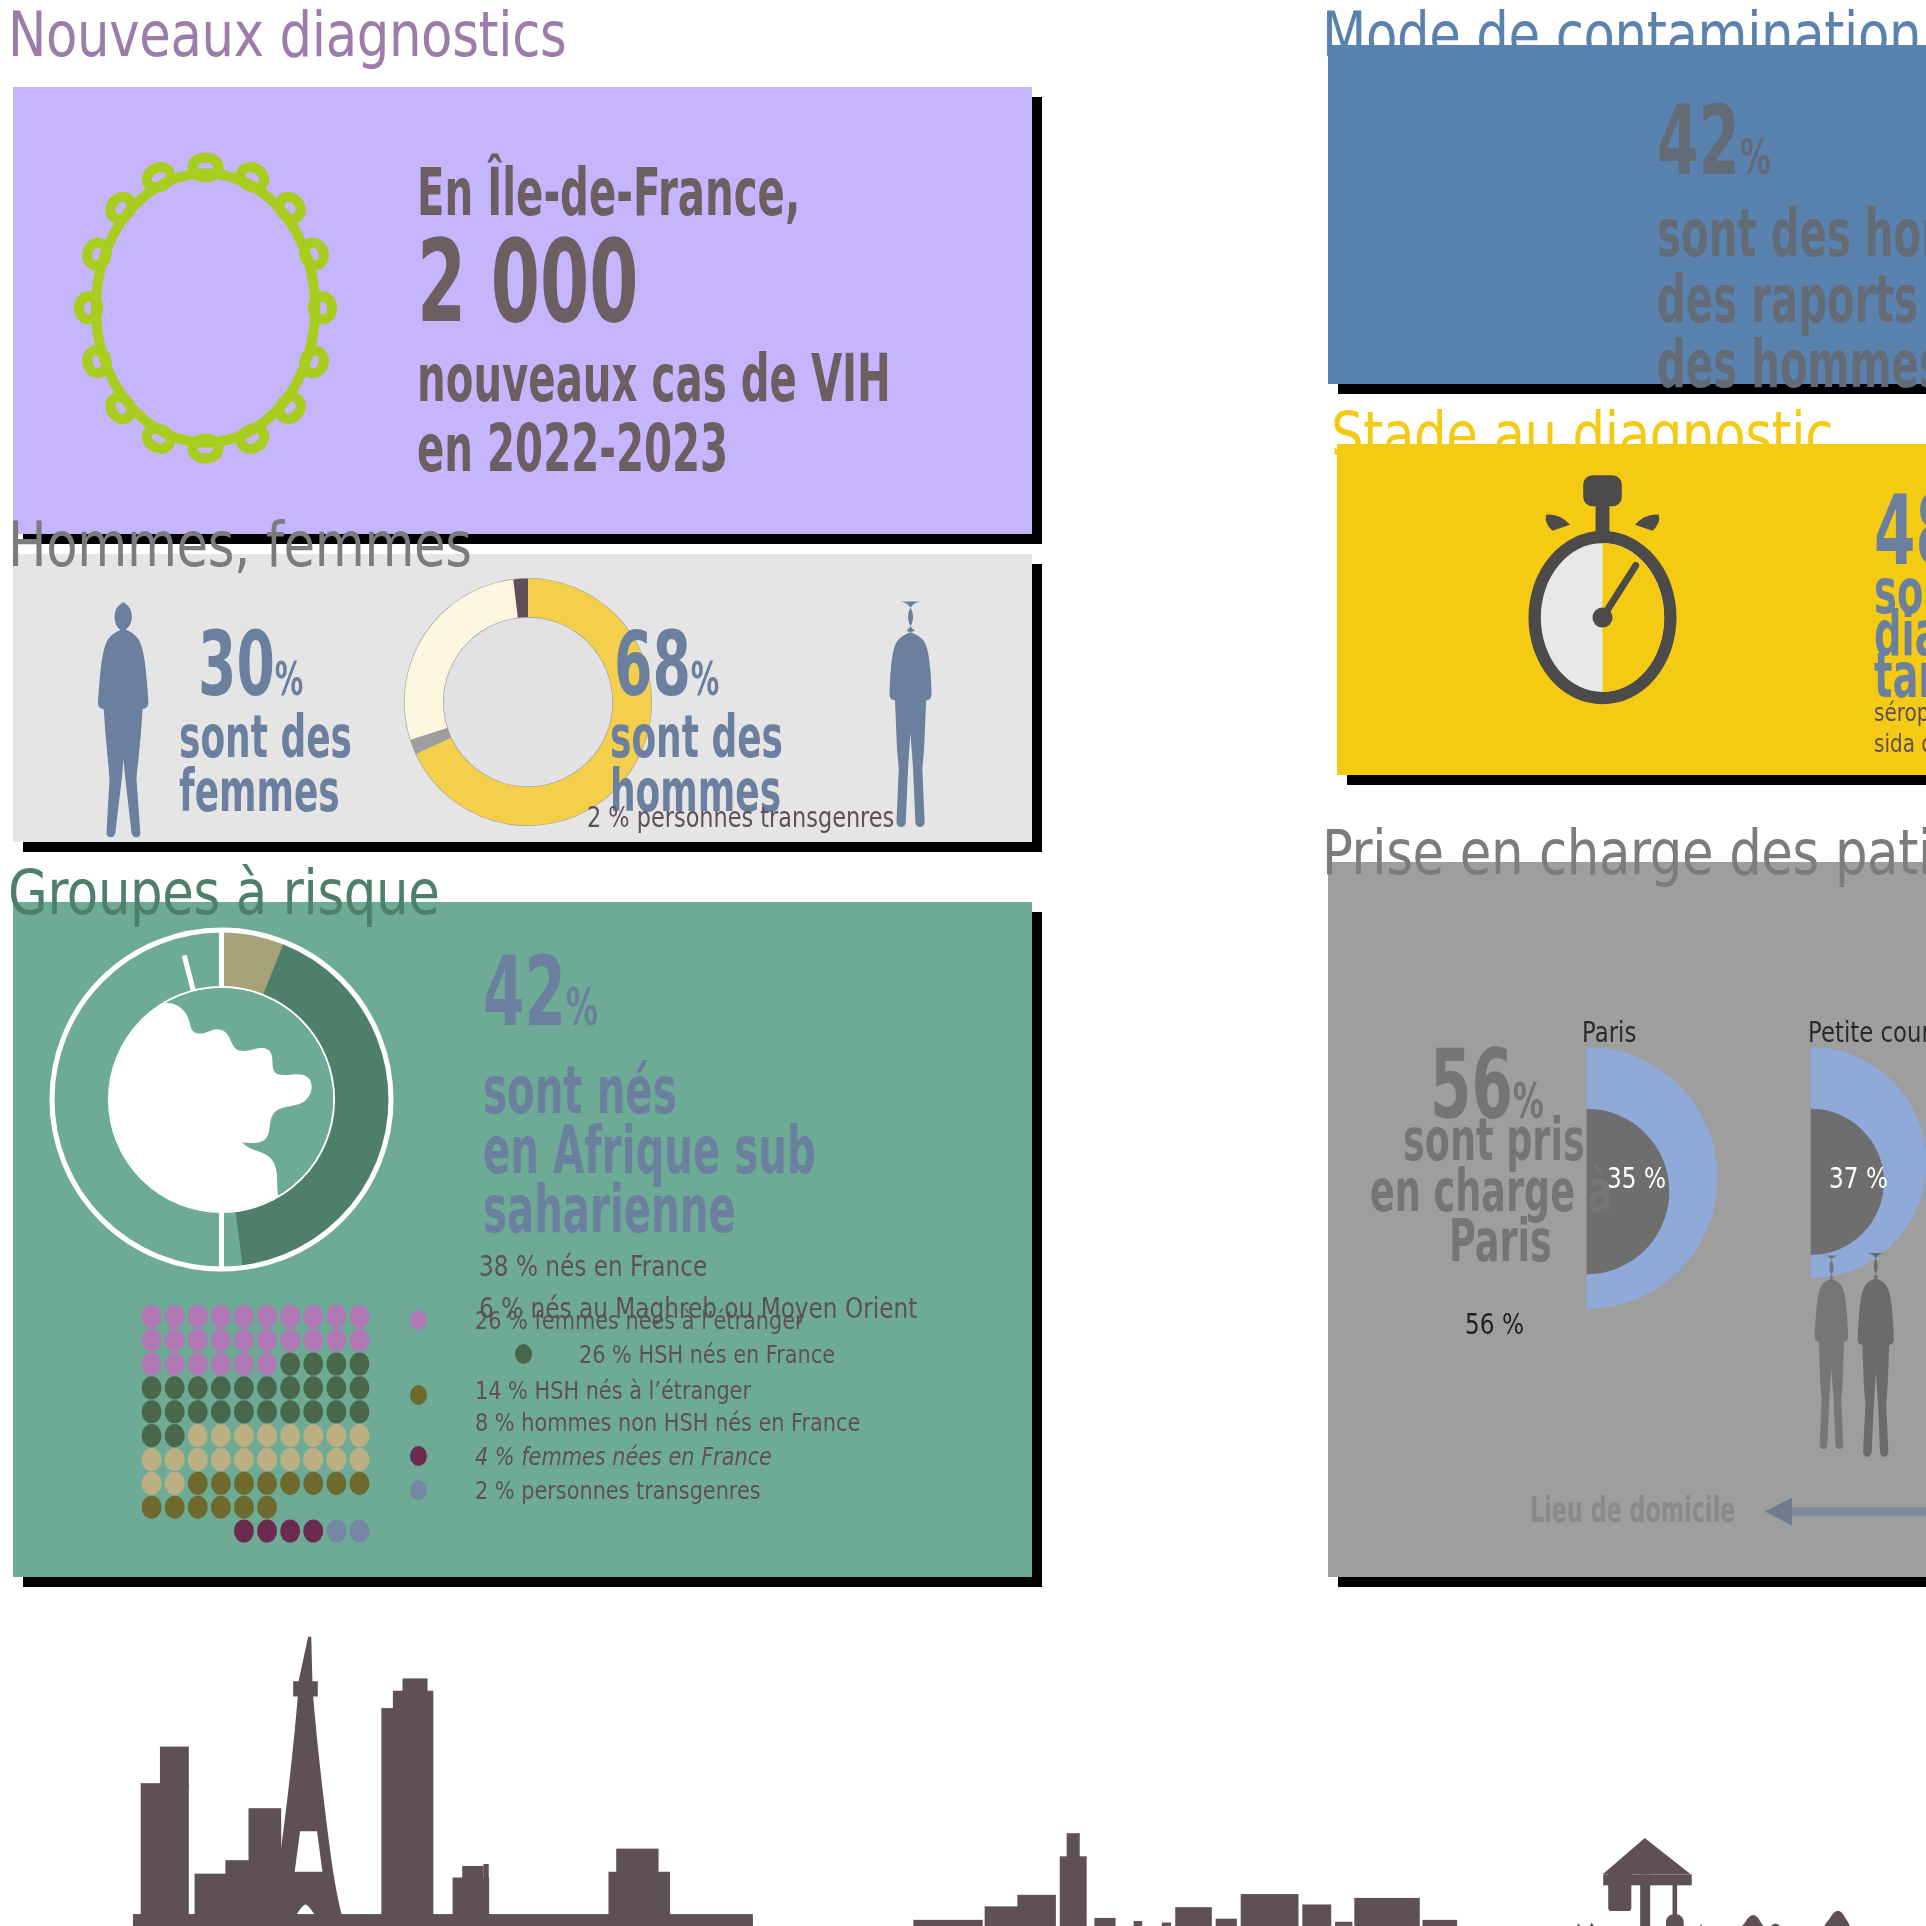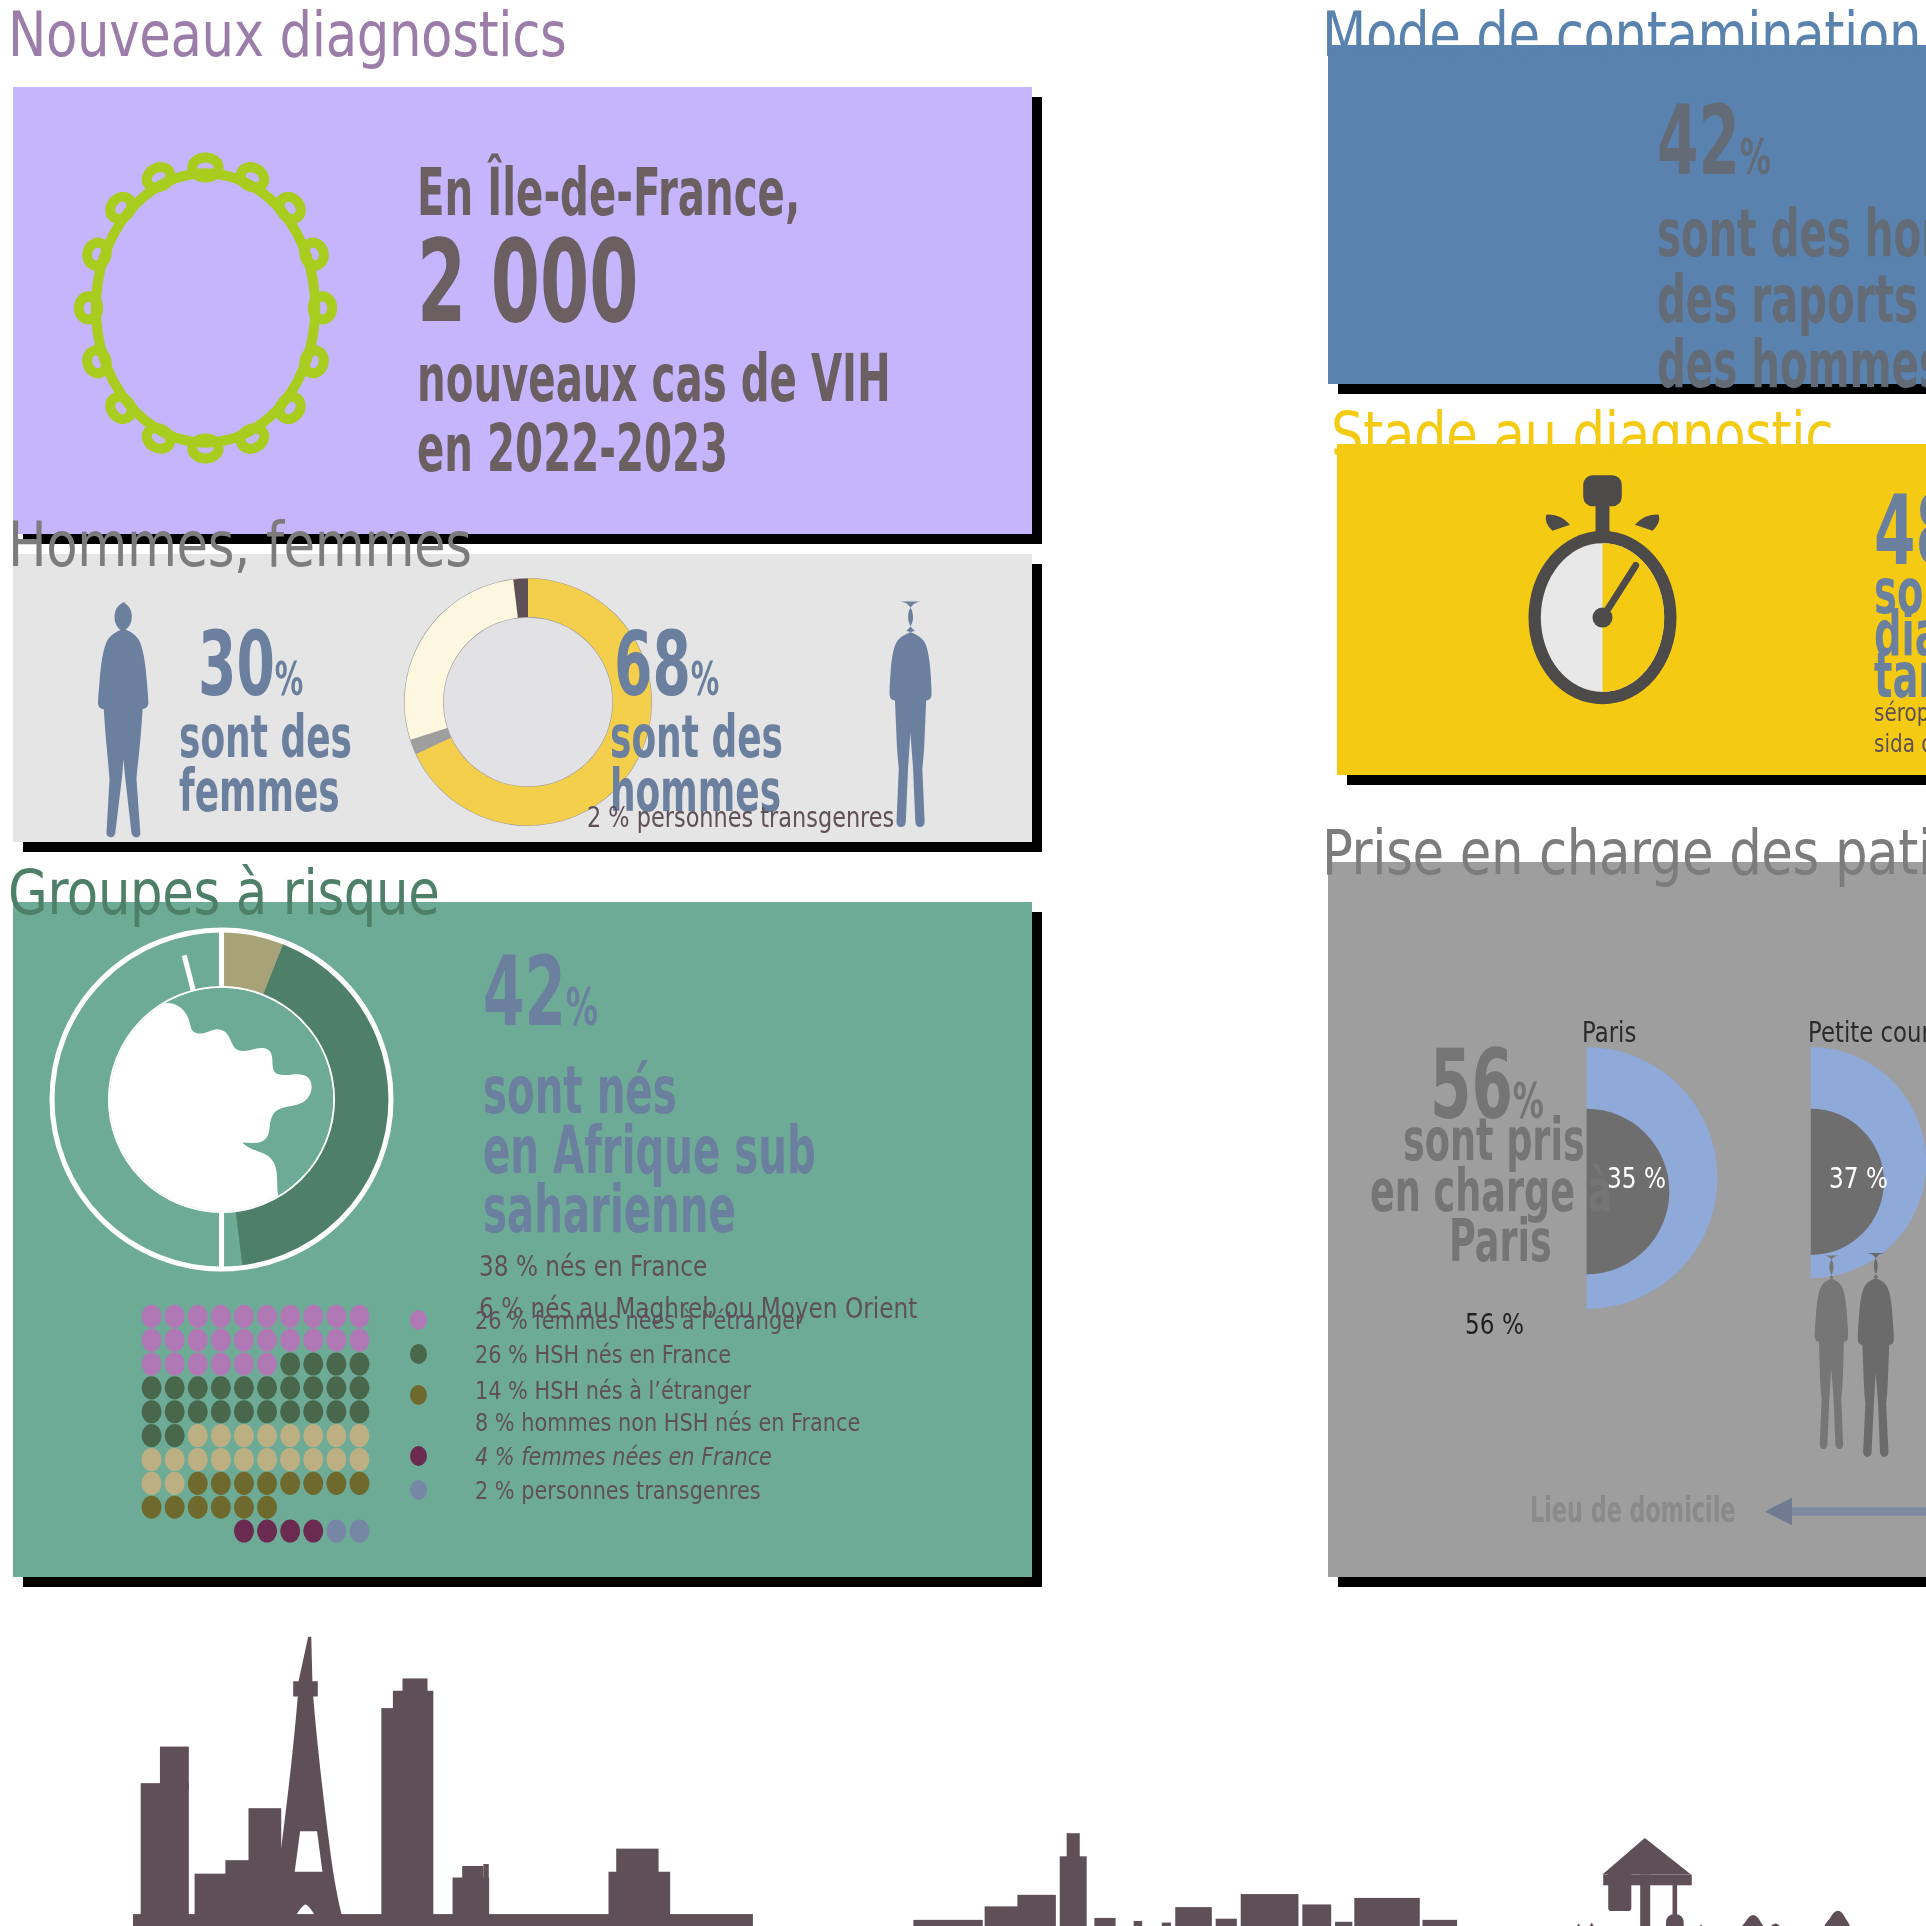--- a/index.html
+++ b/index.html
@@ -282,21 +282,21 @@
         <ellipse cx="450" cy="592" rx="26" ry="30" fill="#6b2b51"></ellipse>
         <ellipse cx="510" cy="592" rx="26" ry="30" fill="#7587a5"></ellipse>
         <ellipse cx="570" cy="592" rx="26" ry="30" fill="#7587a5"></ellipse>
       </svg>
 
     <div class="abs" id="risk-legend" style="left:397px; top:401px; width:586px;">
         <div class="legend-row" style="height: 34px;">
           <span style="display: inline-block; width: 17px; height: 20px; border-radius: 50%; margin-right: 11.6px; flex: 0 0 auto; background: rgb(176, 120, 181);"></span>
           <span style="font-family: &quot;DejaVu Sans&quot;, sans-serif; font-size: 25.4px; color: rgb(95, 80, 88); display: inline-block; transform: scaleX(0.82); transform-origin: left center; white-space: nowrap;">26 % femmes nées à l’étranger</span>
         </div>
-        <div class="legend-row" style="height: 34px;">
+        <div class="legend-row" style="height: 34px; justify-content: center;">
           <span style="display: inline-block; width: 17px; height: 20px; border-radius: 50%; margin-right: 11.6px; flex: 0 0 auto; background: rgb(73, 103, 74);"></span>
           <span style="font-family: &quot;DejaVu Sans&quot;, sans-serif; font-size: 25.4px; color: rgb(95, 80, 88); display: inline-block; transform: scaleX(0.82); transform-origin: left center; white-space: nowrap;">26 % HSH nés en France</span>
         </div>
         <div class="legend-row" style="height: 34px; align-items: flex-end;">
           <span style="display: inline-block; width: 17px; height: 20px; border-radius: 50%; margin-right: 11.6px; flex: 0 0 auto; background: rgb(110, 106, 46);"></span>
           <span style="font-family: &quot;DejaVu Sans&quot;, sans-serif; font-size: 25.4px; color: rgb(95, 80, 88); display: inline-block; transform: scaleX(0.82); transform-origin: left center; white-space: nowrap;">14 % HSH nés à l’étranger</span>
         </div>
         <div class="legend-row" style="height: 34px;">
           <span style="display: inline-block; width: 17px; height: 20px; border-radius: 50%; margin-right: 11.6px; flex: 0 0 auto; background: transparent;"></span>
           <span style="font-family: &quot;DejaVu Sans&quot;, sans-serif; font-size: 25.4px; color: rgb(95, 80, 88); display: inline-block; transform: scaleX(0.82); transform-origin: left center; white-space: nowrap;">8 % hommes non HSH nés en France</span>

